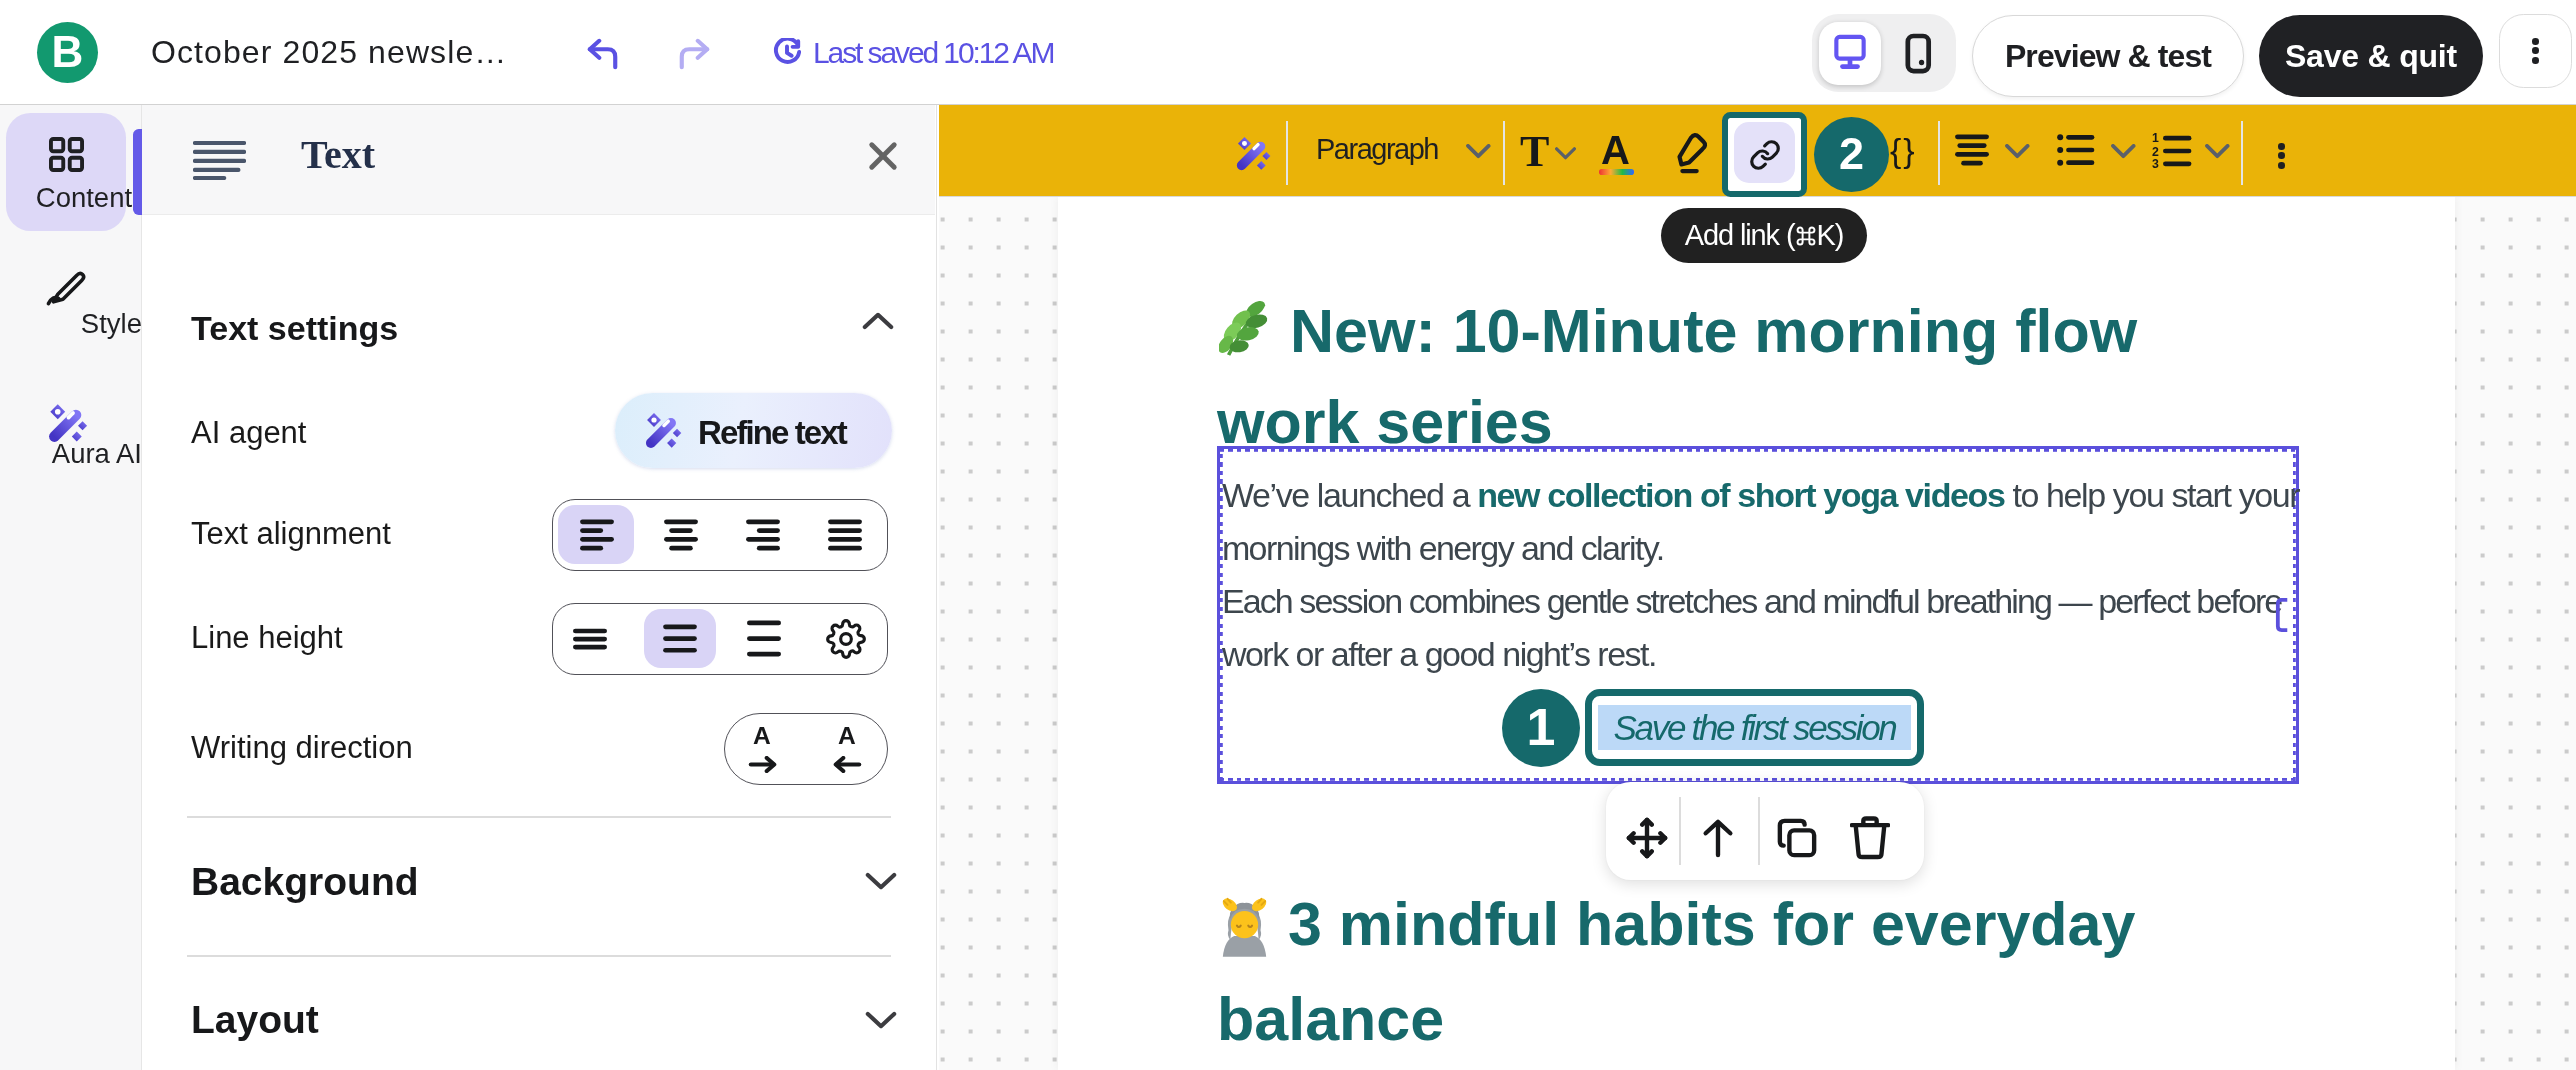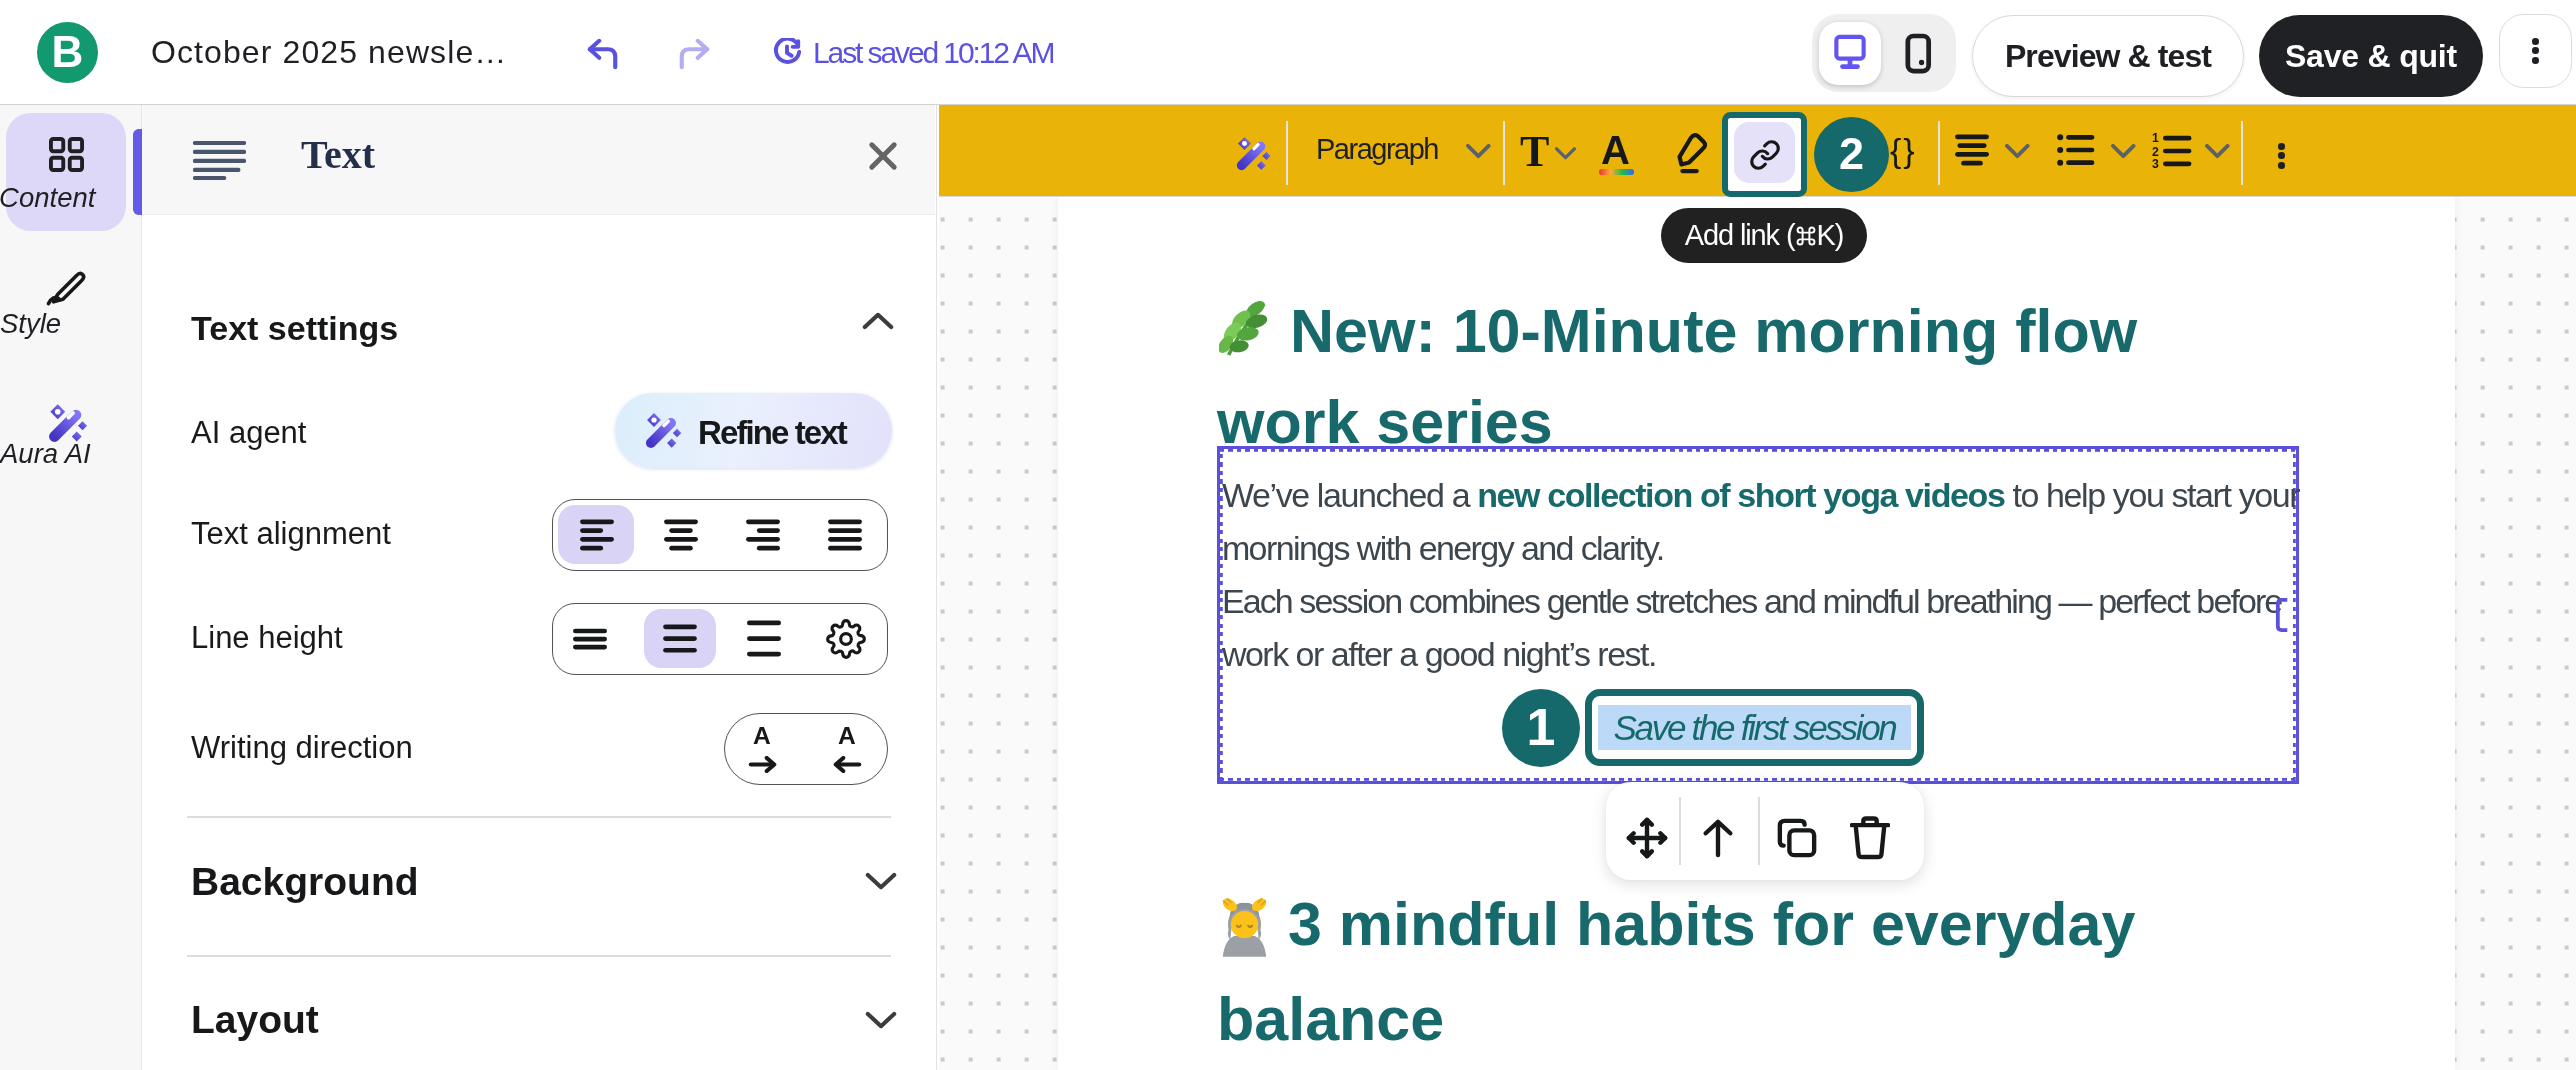--- a/index.html
+++ b/index.html
@@ -16,21 +16,21 @@
   #devtoggle { position:absolute; left:1812px; top:14px; width:144px; height:78px; background:#efeff0; border-radius:26.5px; }
   #devsel { position:absolute; left:6.6px; top:7.6px; width:62px; height:63px; background:#fff; border-radius:19px; box-shadow:0 1.9px 5.7px rgba(0,0,0,.18); }
   .pillbtn { position:absolute; top:15px; height:82px; border-radius:42px; font-size:34px; font-weight:bold; display:flex; align-items:center; justify-content:center; }
   #btn-preview { left:1972px; width:272px; font-size:32px; letter-spacing:-0.9px; background:#fff; border:1.9px solid #d8d8d8; color:#1f2023; box-shadow:0 1.9px 4.7px rgba(0,0,0,.06);}
   #btn-save { left:2259px; width:224px; font-size:32px; letter-spacing:-0.2px; background:#202124; color:#fff;text-align:right; }
   #btn-more { position:absolute; left:2499px; top:14px; width:73px; height:74px; border:1.9px solid #dcdcdc; border-radius:24.6px; background:#fff; }
   .vdots { position:absolute; width:6.6px; height:6.6px; border-radius:50%; background:#1f2023; }
 
   #sidebar { position:absolute; left:0; top:105px; width:142px; height:965px; background:#f7f7f8; border-right:1.9px solid #e6e6e6; }
   #nav-content { position:absolute; left:5.7px; top:7.6px; width:120px; height:118px; background:#ddd8f7; border-radius:24.6px; }
-  .navlabel { position:absolute; width:142px; text-align:left; font-size:27.5px; color:#1f2023;font-style:italic; }
+  .navlabel { position:absolute; width:142px; text-align:right; font-size:27.5px; color:#1f2023; }
   #activebar { position:absolute; left:133px; top:24px; width:9.5px; height:86px; background:#645ae8; border-radius:5.7px 0 0 5.7px; }
 
   #panel { position:absolute; left:142px; top:105px; width:795px; height:965px; background:#fff; border-right:1.9px solid #e2e2e2; }
   #panelhead { position:absolute; left:0; top:0; width:793px; height:110px; background:#f7f7f8; border-bottom:1.9px solid #ececec; }
   #paneltitle { position:absolute; left:135px; top:25.6px; font-family:"Liberation Serif", serif; font-weight:bold; font-size:40px; color:#24304a;margin-left:24px; }
   .plabel { position:absolute; left:49px; font-size:31px; color:#1a1a1a; }
   .pheading { position:absolute; left:49px; font-weight:bold; color:#17181a; }
   .segbox { position:absolute; border:1.9px solid #515158; border-radius:23px; background:#fff; }
   .segsel { position:absolute; background:#d9d4f6; border-radius:17px; }
   .pdivider { position:absolute; left:45px; width:704px; height:1.9px; background:#dcdcdc; }

